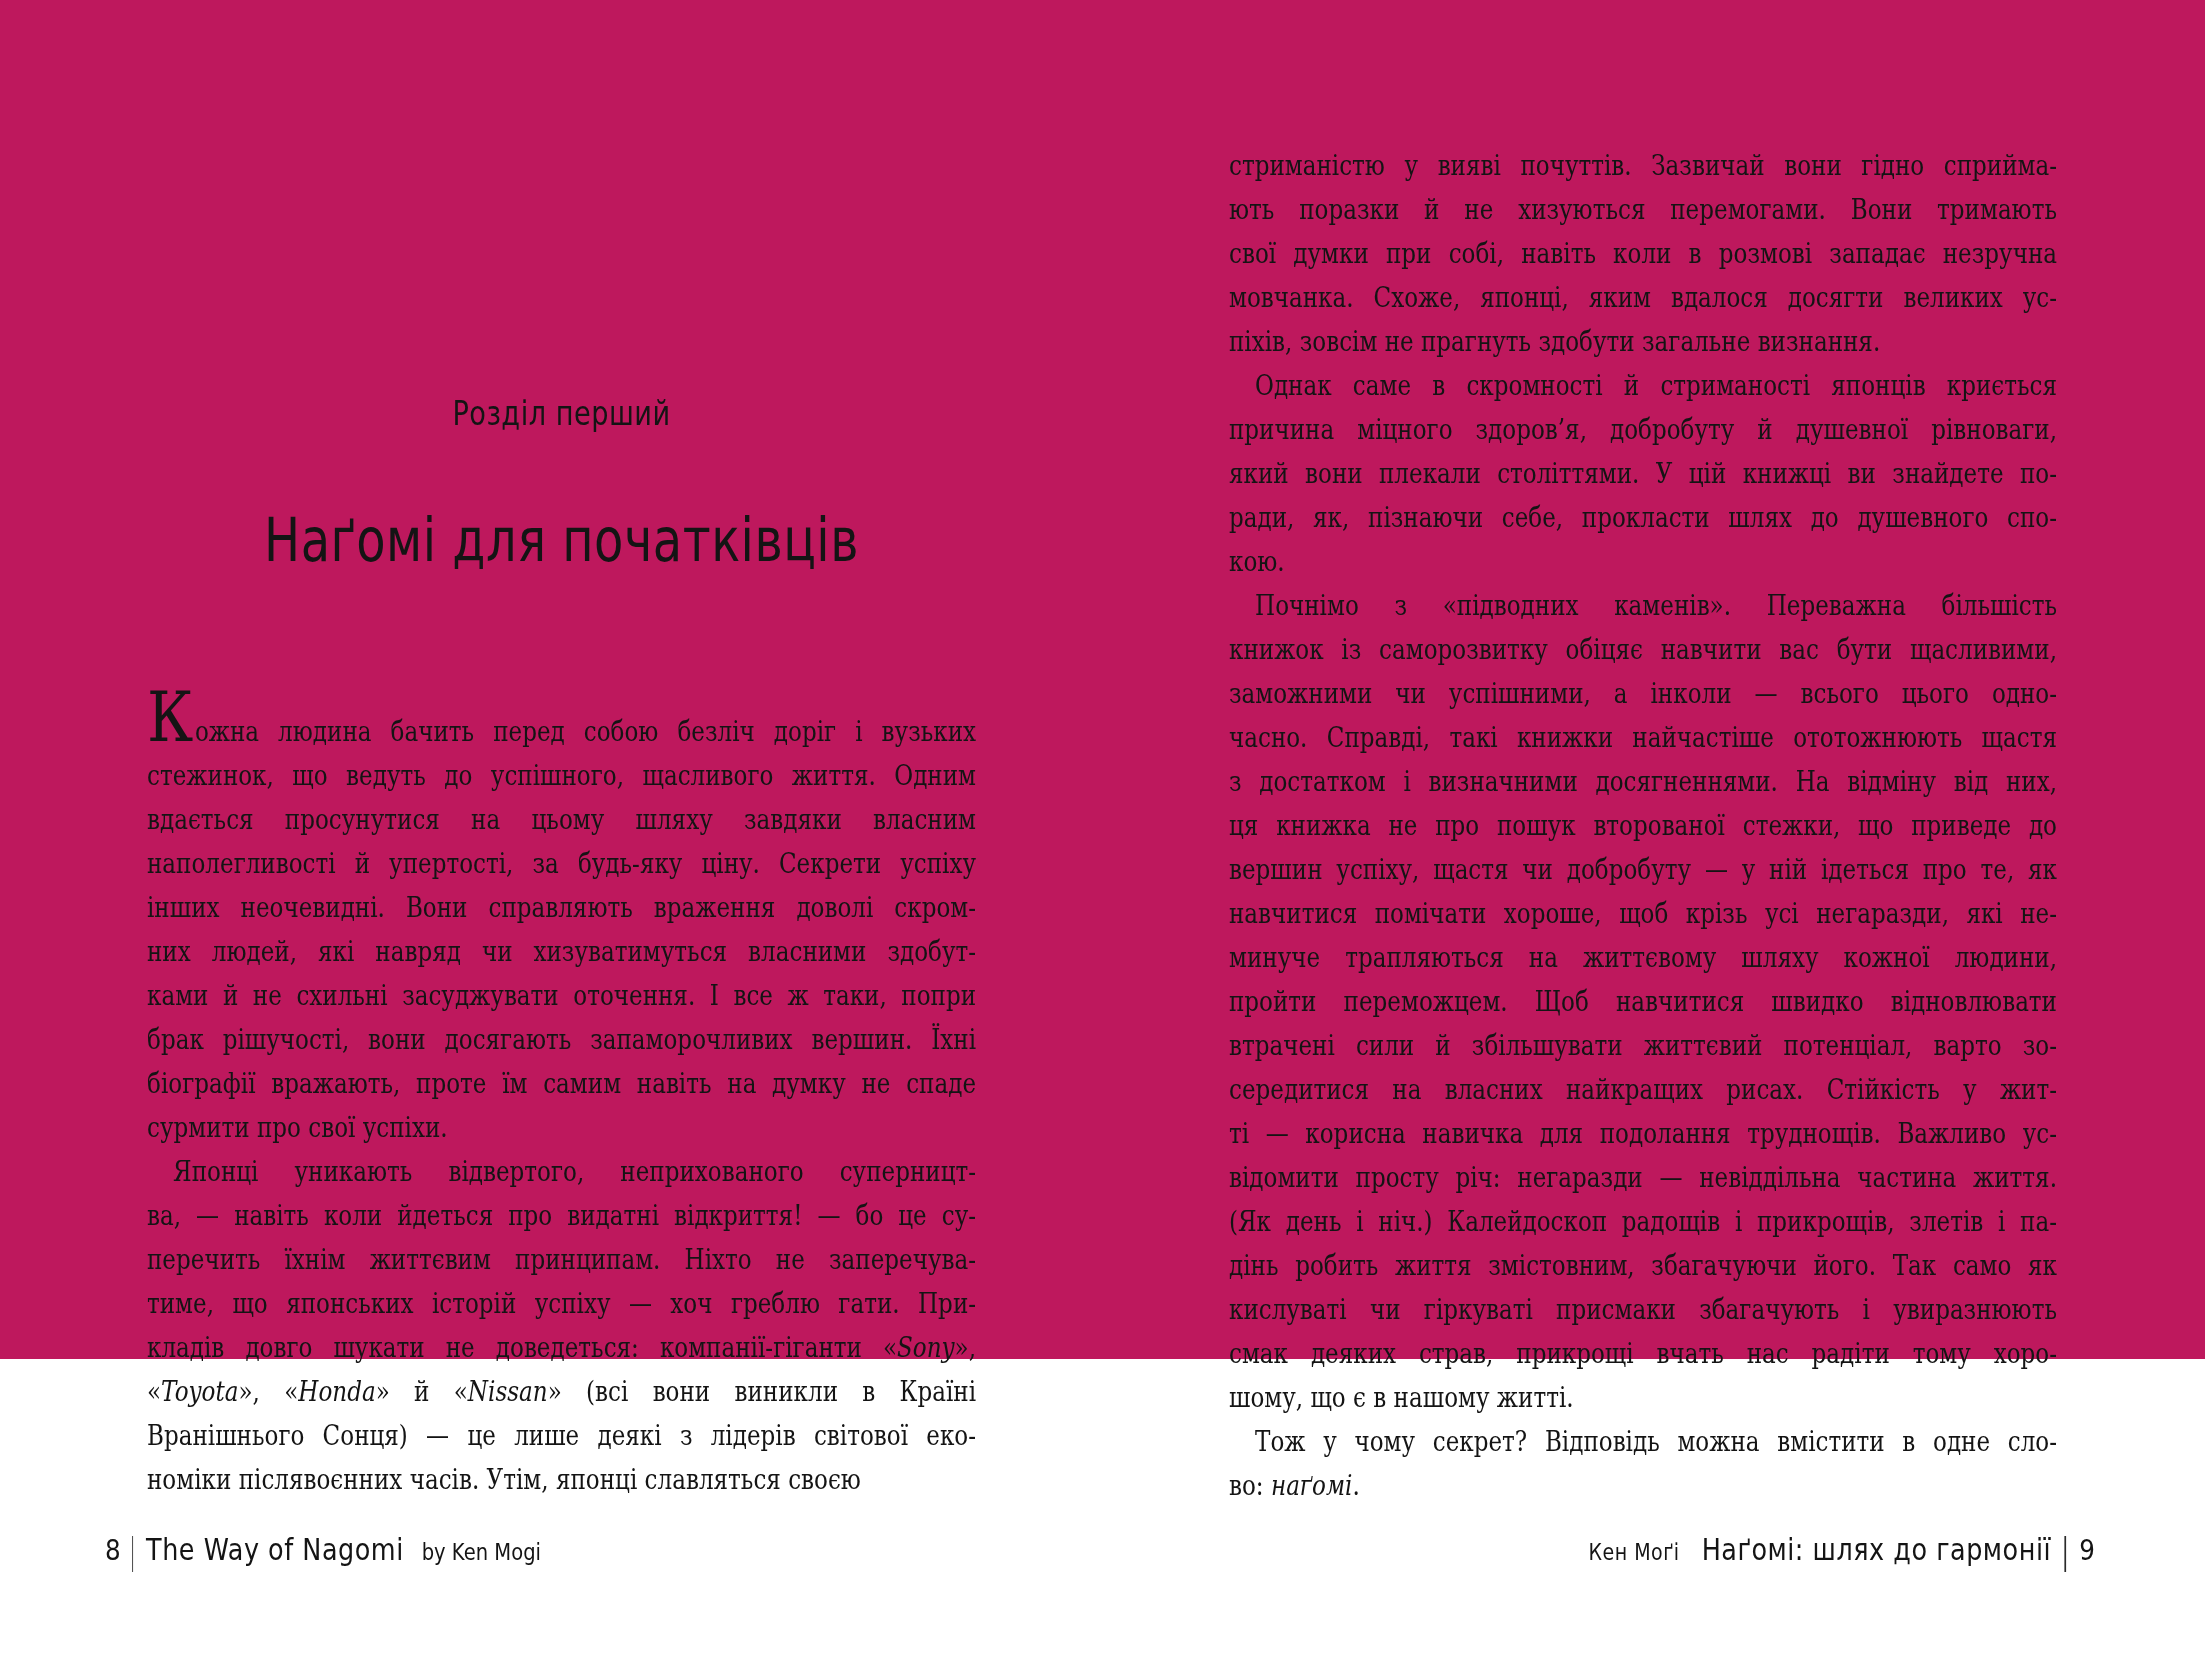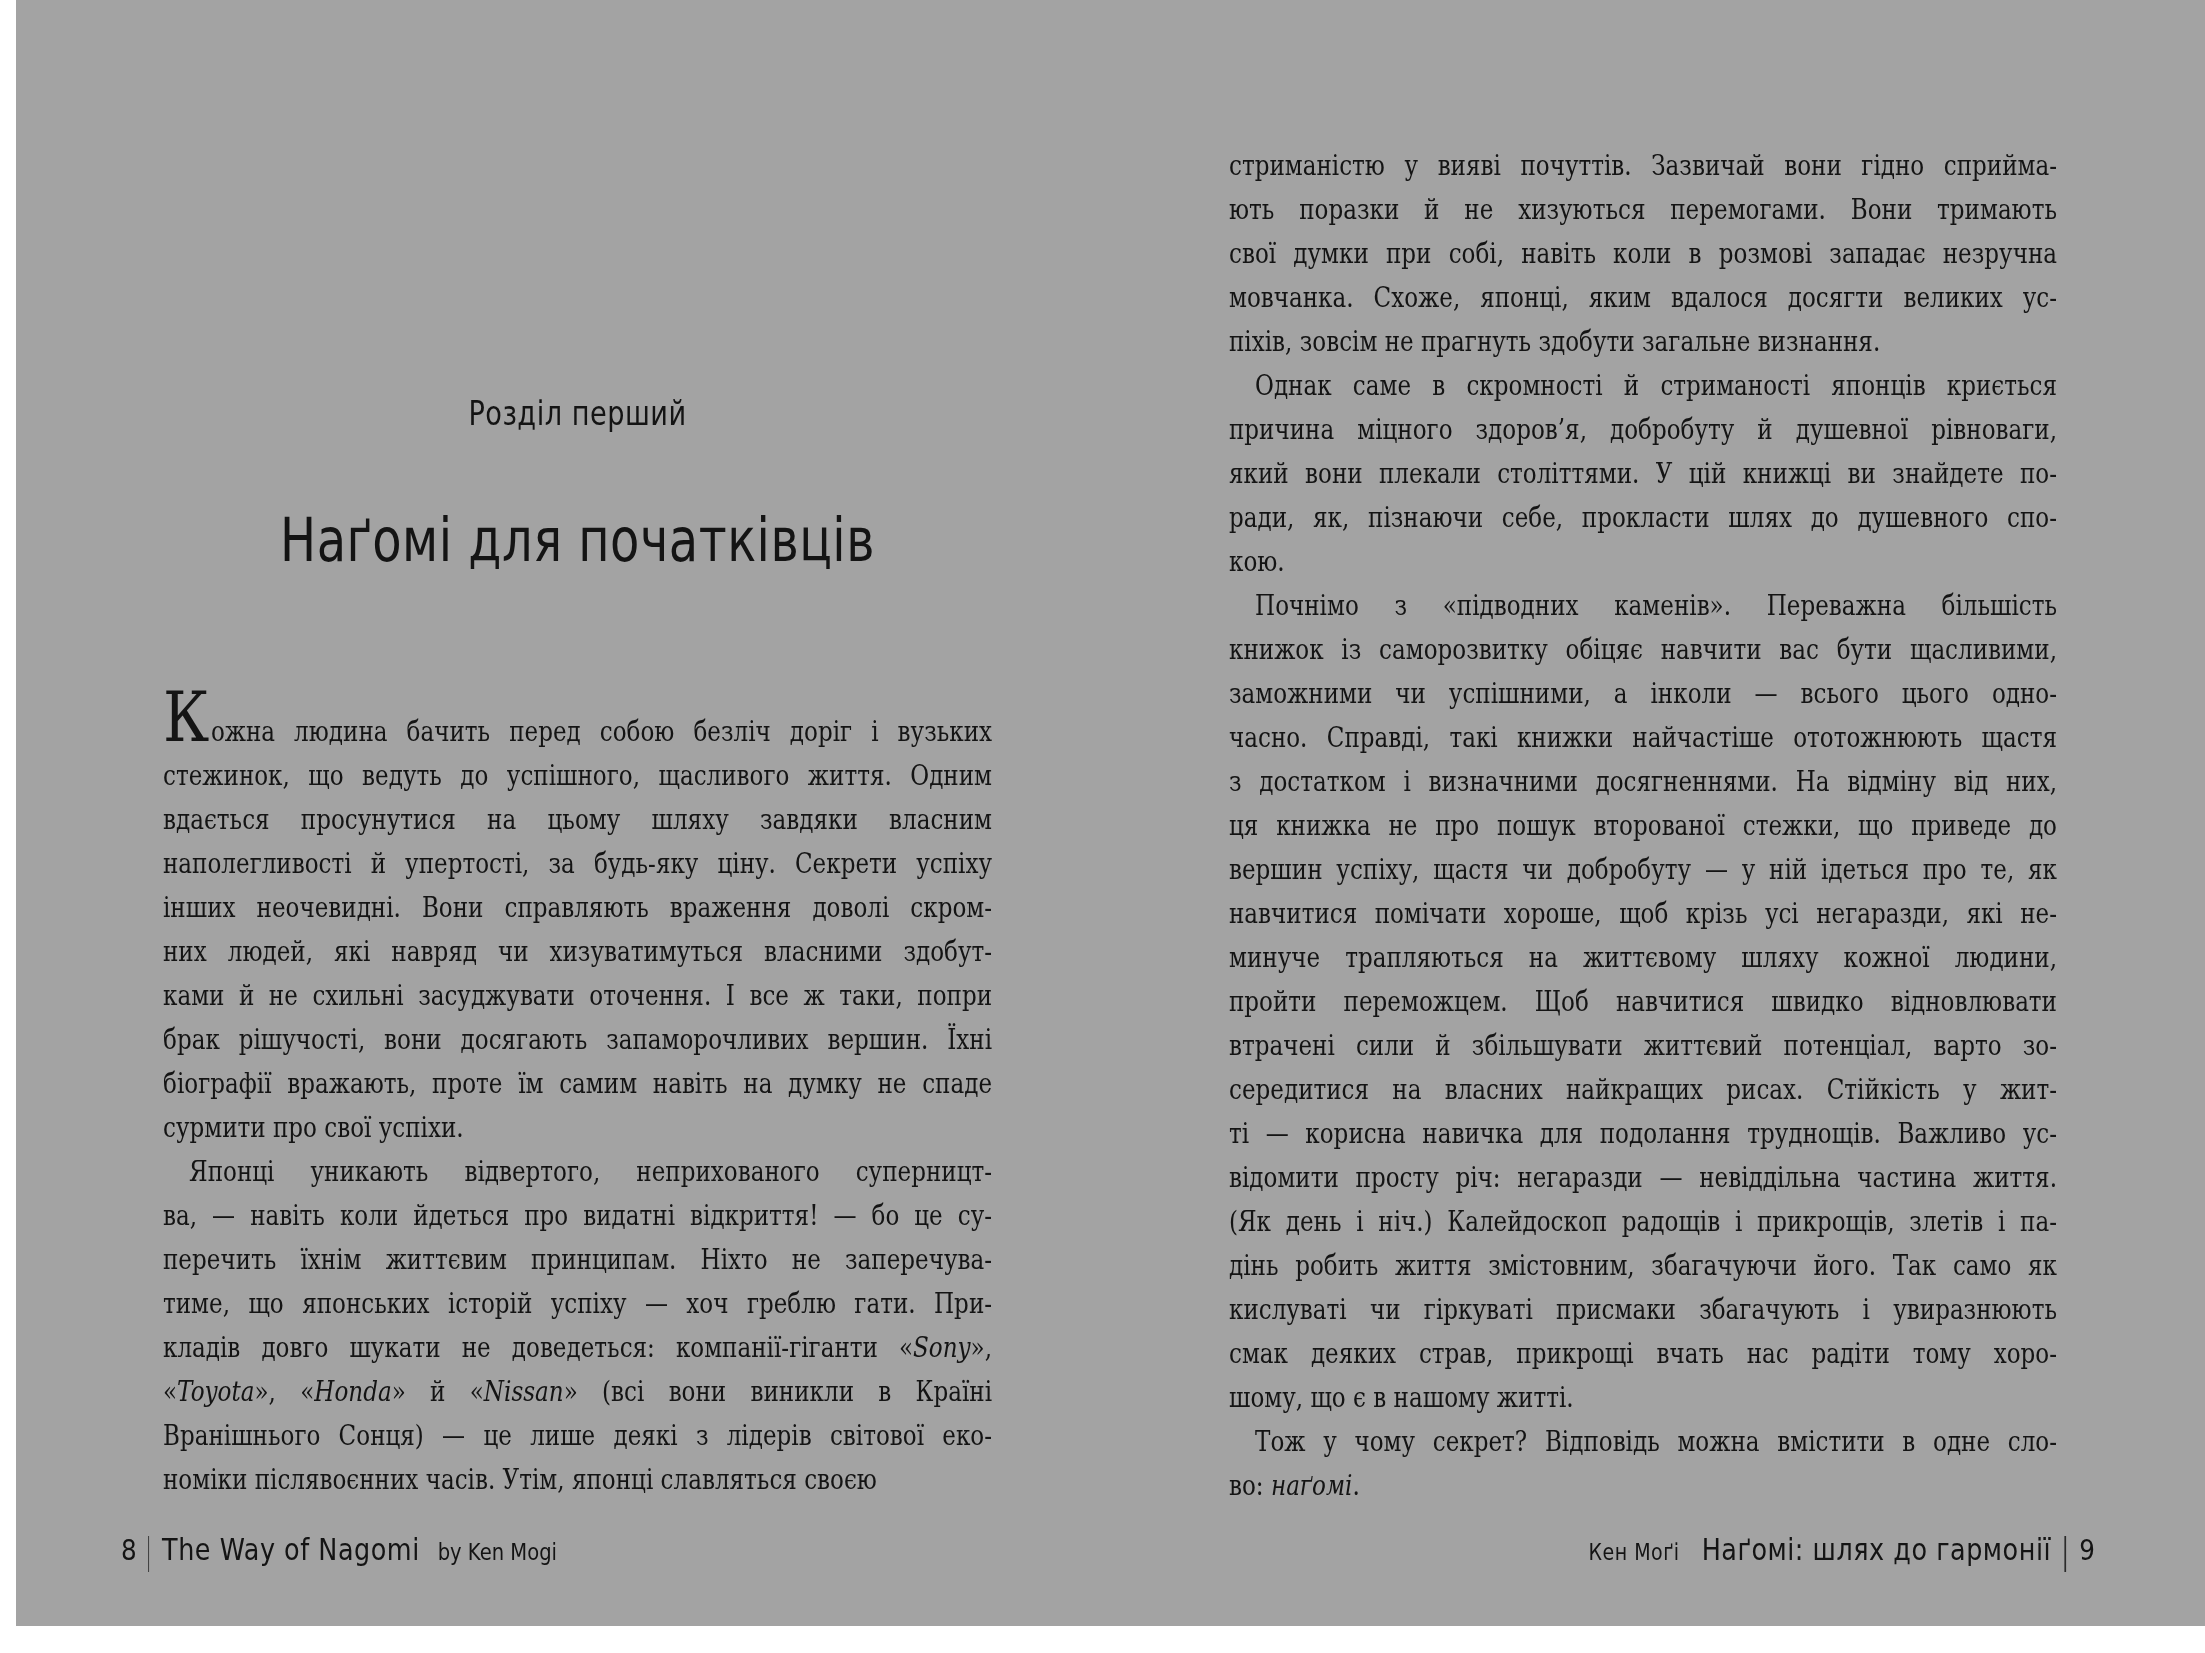--- a/index.html
+++ b/index.html
@@ -1,22 +1,22 @@
 <!DOCTYPE html>
 <html style="font-size:10px"><head>
 <meta charset="utf-8">
 <style>
   html,body{margin:0;padding:0;}
   body{
     width:2205px;height:1654px;position:relative;background:#ffffff;
     font-family:"DejaVu Serif", serif;color:#141414;
     -webkit-font-smoothing:antialiased;
   }
-  .page{position:absolute;top:0;height:1626px;background:#a3a3a3;}
-  #left-page{left:16px;width:1102px;}
+  .page{position:absolute;top:0;height:1359px;background:#be185d;}
+  #left-page{left:0;width:1102px;}
   #right-page{left:1102px;width:1103px;}
 
   
   .chapter-label{
     position:absolute;left:147px;top:396px;width:829px;
     font-family:"DejaVu Sans", sans-serif;font-size:34px;line-height:1;
     text-align:center;font-weight:400;letter-spacing:0.6px;
     transform:scaleX(0.80);transform-origin:50% 50%;
   }
   .page-title{

